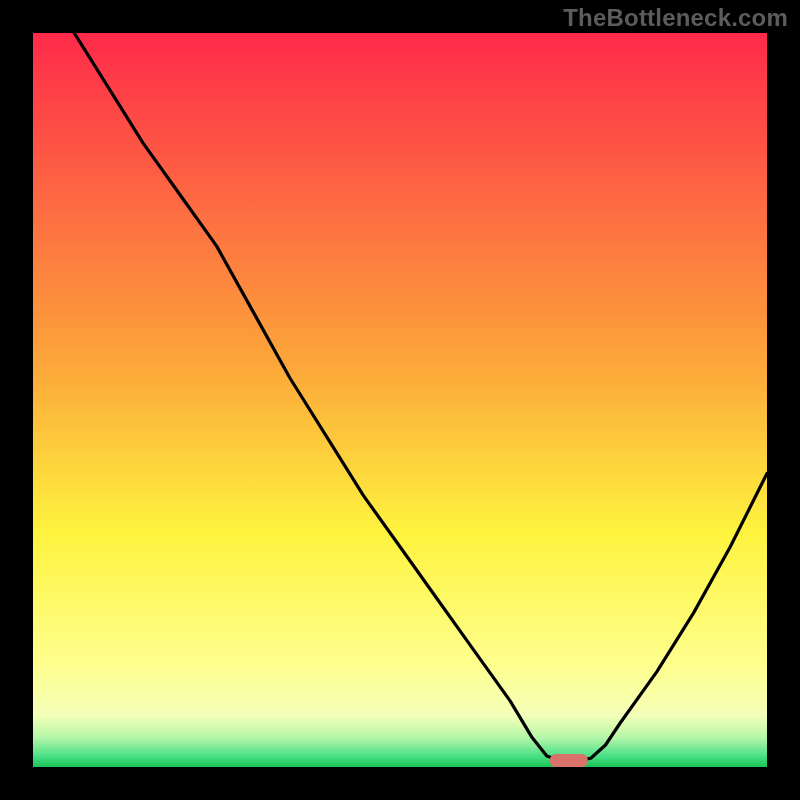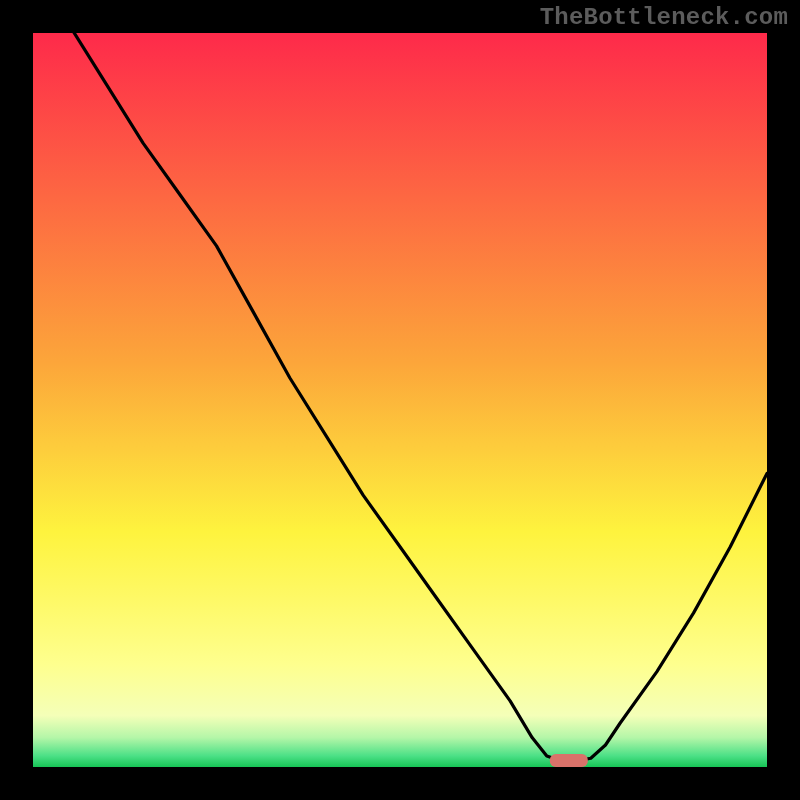--- a/index.html
+++ b/index.html
@@ -12,21 +12,21 @@
   }
   .frame {
     position: relative;
     width: 800px;
     height: 800px;
   }
   .watermark {
     position: absolute;
     top: 4px;
     right: 12px;
-    font-family: Liberation Mono, monospace;
+    font-family: Liberation Sans, sans-serif;
     font-size: 24px;
     font-weight: 600;
     color: #5c5c5c;
     letter-spacing: 0.2px;
     user-select: none;
   }
   svg {
     position: absolute;
     top: 0;
     left: 0;

